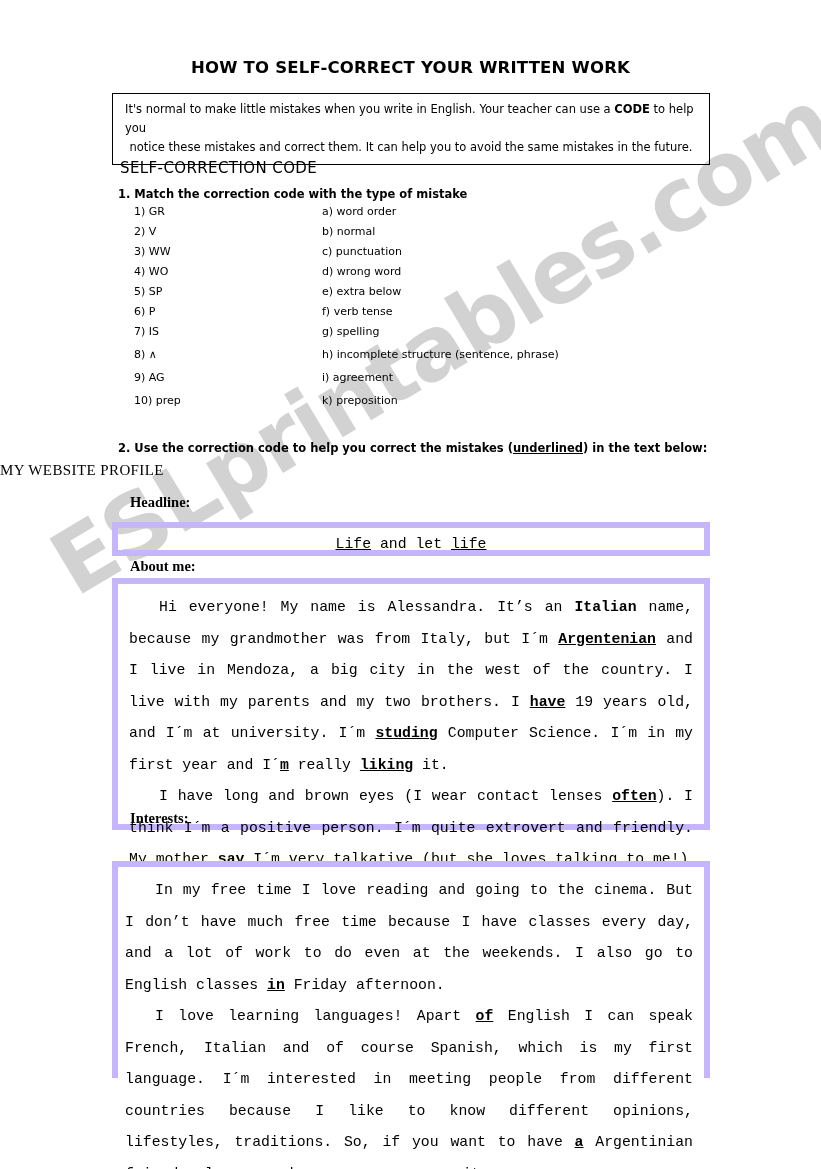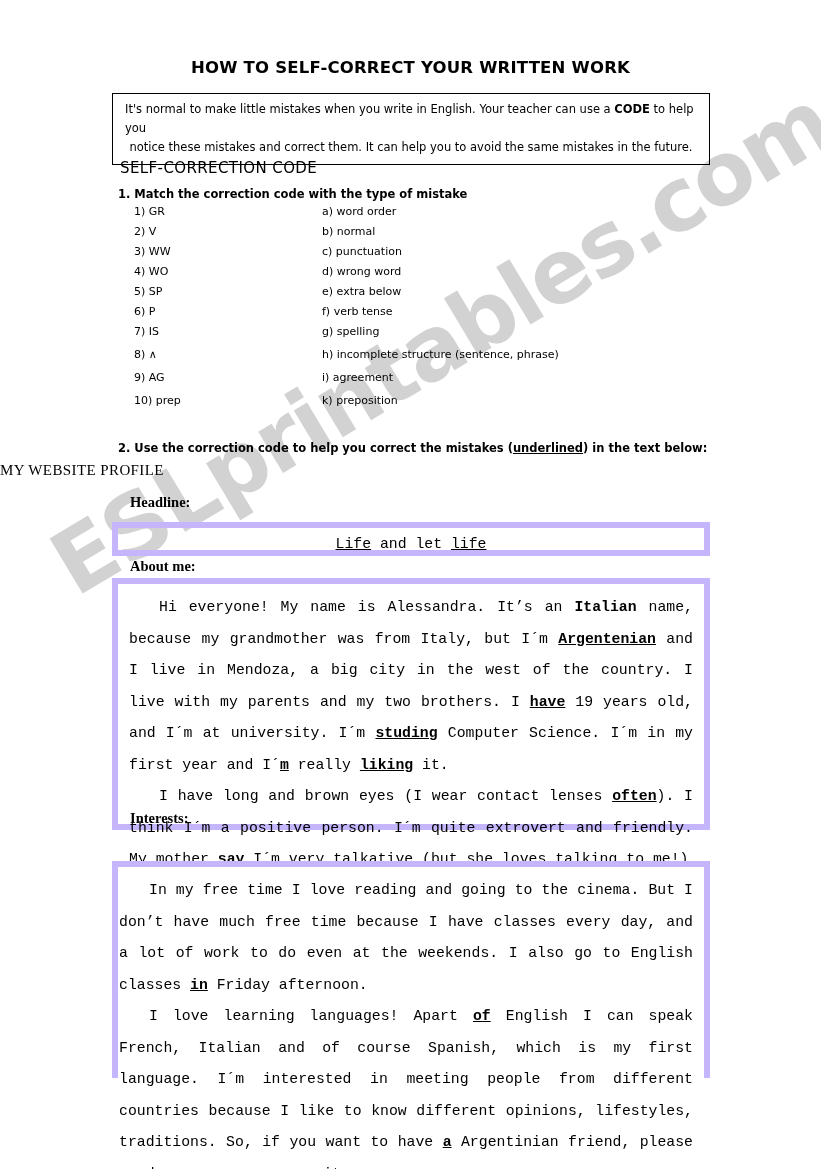--- a/index.html
+++ b/index.html
@@ -178,21 +178,21 @@
     padding: 0 10px;
   }
   .box-about {
     top: 578px;
     height: 252px;
     padding: 8px 11px 14px 11px;
   }
   .box-interests {
     top: 861px;
     height: 217px;
-    padding: 8px 11px 6px 1px;
+    padding: 8px 11px 6px 7px;
     border-bottom: none;
   }
 
   .text-box p {
     margin: 0;
     text-indent: 30px;
   }
   .text-box p + p { margin-top: 0; }
 
   .err  { font-weight: bold; text-decoration: underline; }

